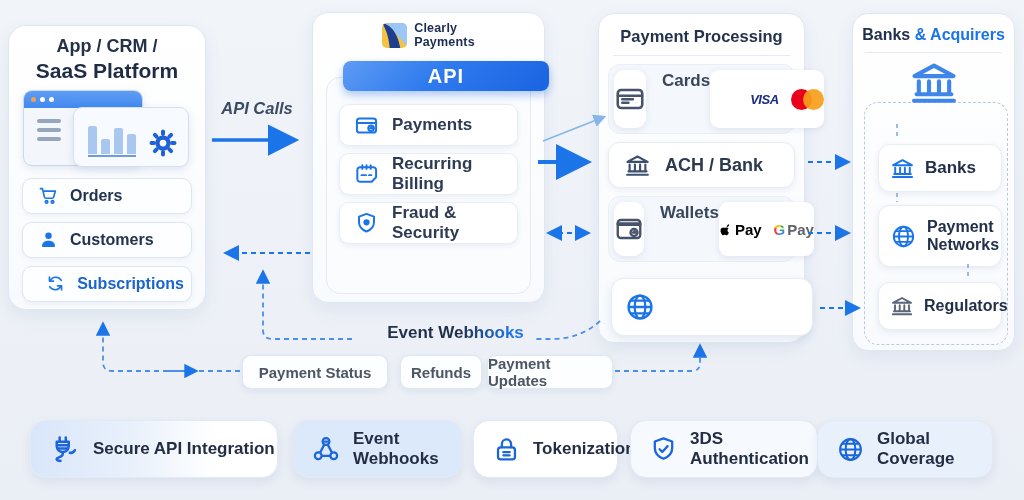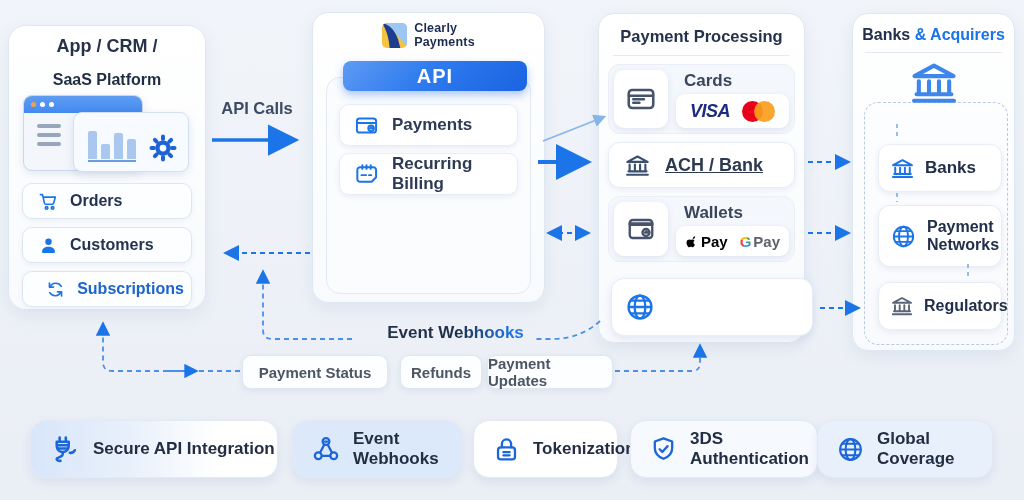--- a/index.html
+++ b/index.html
@@ -15,21 +15,21 @@
     border:1px solid #dfe7f2; border-radius:18px;
     box-shadow:0 6px 16px rgba(90,120,170,0.10);
   }
   .ic { display:inline-block; vertical-align:middle; flex:none; }
   .ic use { pointer-events:none; }
 
   
   #left-panel { left:8px; top:25px; width:198px; height:285px; }
   .lp-title { text-align:center; margin-top:10px; line-height:1.22; }
   .lp-title .t1 { font-size:18px; font-weight:700; color:#253249; }
-  .lp-title .t2 { font-size:16px; font-weight:800; color:#1f2c44;margin-top:12px; }
+  .lp-title .t2 { font-size:21px; font-weight:800; color:#1f2c44; }
   .mockup { position:relative; height:86px; margin-top:6px; }
   .browser { position:absolute; left:14px; top:0; width:120px; height:76px; background:#f3f7fc;
     border:1px solid #c9d8ee; border-radius:9px; overflow:hidden; box-shadow:0 3px 8px rgba(90,120,170,.15); }
   .browser .bar { height:17px; background:linear-gradient(180deg,#5f9df3,#4289f0); display:flex; align-items:center; gap:4px; padding-left:7px; }
   .browser .dot { width:5px; height:5px; border-radius:50%; background:#fff; }
   .browser .dot.o { background:#efa24b; }
   .browser .line { position:absolute; left:13px; width:24px; height:4px; border-radius:2px; background:#98a6bc; }
   .chart-card { position:absolute; left:64px; top:17px; width:116px; height:60px; background:#f7fafe;
     border:1px solid #d4e0f1; border-radius:9px; box-shadow:0 3px 8px rgba(90,120,170,.16);
     display:flex; align-items:flex-end; padding:0 0 9px 14px; }
@@ -38,28 +38,28 @@
   .gear { position:absolute; right:10px; bottom:8px; color:#1e63d6; }
   .lp-items { margin:2px 13px 0; display:flex; flex-direction:column; gap:8px; }
   .lp-item { height:36px; background:#fdfeff; border:1px solid #dde6f3; border-radius:10px;
     display:flex; align-items:center; gap:11px; padding-left:15px;
     box-shadow:0 2px 5px rgba(90,120,170,.08); font-size:16px; font-weight:700; color:#243350; }
   .lp-item .ic { color:#1b74e8; }
   .lp-item.blue-text { color:#1b63cf;justify-content:center; }
 
   
   #api-calls-label { left:216px; top:99px; width:82px; text-align:center;
-    font-size:16.5px; font-weight:700; color:#3c4b63; }
+    font-size:16.5px; font-weight:700; color:#3c4b63;font-style:italic; }
 
   
   #middle-panel { left:312px; top:12px; width:233px; height:291px; border-radius:16px; }
   .brand { display:flex; justify-content:center; align-items:center; gap:7px; margin-top:9px; }
   .brand-mark { width:25px; height:25px; border-radius:5px; overflow:hidden; }
   .brand-text { font-size:12.5px; font-weight:800; color:#1c2b52; line-height:1.1; letter-spacing:.2px; }
-  .api-bar { position:absolute; left:30px; top:48px; width:184px; height:30px; border-radius:8px;
+  .api-bar { position:absolute; left:30px; top:48px; width:206px; height:30px; border-radius:8px;
     background:linear-gradient(135deg,#5e9bf4 0%,#2f7bee 45%,#1a63e2 100%);
     box-shadow:0 4px 9px rgba(30,100,220,.35);
     display:flex; align-items:center; justify-content:center;
     color:#fff; font-size:20px; font-weight:800; letter-spacing:1px; z-index:2; }
   .mid-inner { position:absolute; left:13px; right:13px; top:64px; bottom:8px;
     border:1px solid #e3eaf5; border-radius:14px; background:#fafcfe; }
   .mid-items { position:absolute; left:12px; right:12px; top:26px; display:flex; flex-direction:column; gap:7px; }
   .mid-item { height:42px; background:#ffffff; border:1px solid #e8eef7; border-radius:10px;
     display:flex; align-items:center; gap:13px; padding-left:14px;
     box-shadow:0 2px 5px rgba(90,120,170,.10); font-size:17px; font-weight:700; color:#2e3b55; }
@@ -78,38 +78,38 @@
   #chip-billing-updates { left:487px; width:126px; }
 
   
   #right-panel { left:598px; top:13px; width:207px; height:330px; border-radius:16px; }
   .rp-title { text-align:center; margin-top:13px; font-size:16.5px; font-weight:800; color:#25324c; }
   .rp-div { height:1px; background:#e4eaf3; margin:9px 14px 0; }
   .combo-row { margin:8px 9px 0; border-radius:12px; background:#f4f7fc; border:1px solid #eaeff7;
     display:flex; padding:5px; gap:8px; }
   .icon-tile { width:54px; background:#ffffff; border-radius:10px; box-shadow:0 2px 6px rgba(90,120,170,.14);
     display:flex; align-items:center; justify-content:center; color:#46536b; }
-  .combo-col { flex:1; display:flex; flex-direction:column; }
+  .combo-col { flex:1; display:flex; flex-direction:row; }
   .combo-title { font-size:17px; font-weight:600; color:#3a465c; padding:1px 0 3px 8px; }
   .sub-tile { background:#fff; border-radius:9px; box-shadow:0 2px 6px rgba(90,120,170,.14);
     flex:1; display:flex; align-items:center; justify-content:center; gap:12px; }
-  .visa { font-size:18px; font-weight:900; font-style:italic; color:#1a2b80; letter-spacing:-.5px; }
+  .visa { font-size:13px; font-weight:900; font-style:italic; color:#1a2b80; letter-spacing:-.5px;margin-left:40px; }
   .mc { position:relative; width:33px; height:21px; }
   .mc i { position:absolute; top:0; width:21px; height:21px; border-radius:50%; }
   .mc .r { left:0; background:#eb001b; }
   .mc .o { right:0; background:#f79e1b; opacity:.92; }
   .applepay { display:flex; align-items:center; gap:1px; font-size:15px; font-weight:800; color:#000; }
   .gpay { display:flex; align-items:center; gap:2px; font-size:15px; }
   .gpay .g { font-weight:800; color:#4285f4;
     background:conic-gradient(from 200deg,#ea4335 0 25%,#fbbc05 0 50%,#34a853 0 75%,#4285f4 0 100%);
     -webkit-background-clip:text; background-clip:text; -webkit-text-fill-color:transparent; }
   .gpay .p { color:#5f6368; font-weight:600; }
   .simple-row { margin:8px 9px 0; height:46px; background:#fff; border:1px solid #e7edf6; border-radius:12px;
     box-shadow:0 2px 6px rgba(90,120,170,.12); display:flex; align-items:center; gap:14px; padding-left:15px;
-    font-size:18px; font-weight:700; color:#2c3950;text-decoration:underline; }
+    font-size:18px; font-weight:700; color:#2c3950; }
   .simple-row .ic { color:#3d4f6e; }
   #global-row { position:absolute; left:12px; top:264px; width:202px; height:58px; background:#fff;
     border:1px solid #e7edf6; border-radius:13px; box-shadow:0 3px 8px rgba(90,120,170,.14);
     display:flex; align-items:center; gap:12px; padding-left:12px; font-size:17px; font-weight:700; color:#26334e; }
   #global-row .ic { color:#1b74e8; }
 
   
   #far-panel { left:852px; top:13px; width:163px; height:338px; border-radius:16px; }
   .fp-title { text-align:center; margin-top:12px; font-size:16px; font-weight:800; }
   .fp-title .b1 { color:#22304a; } .fp-title .b2 { color:#1b74e8; }
@@ -334,20 +334,26 @@
             <use href="#i-card-badge"></use>
           </svg>
         <span>Payments</span>
       </div>
       <div class="mid-item">
         <svg class="ic" width="25" height="25">
             <use href="#i-calendar"></use>
           </svg>
         <span>Recurring Billing</span>
       </div>
+      <div class="mid-item">
+        <svg class="ic" width="25" height="25">
+            <use href="#i-shield"></use>
+          </svg>
+        <span>Fraud &amp; Security</span>
+      </div>
     </div>
   </div>
 </div>
 
 <div id="right-panel" class="panel">
   <div class="rp-title">Payment Processing</div>
   <div class="rp-div"></div>
   <div class="combo-row" style="height:70px">
     <div class="icon-tile">
         <svg class="ic" width="32" height="32">

